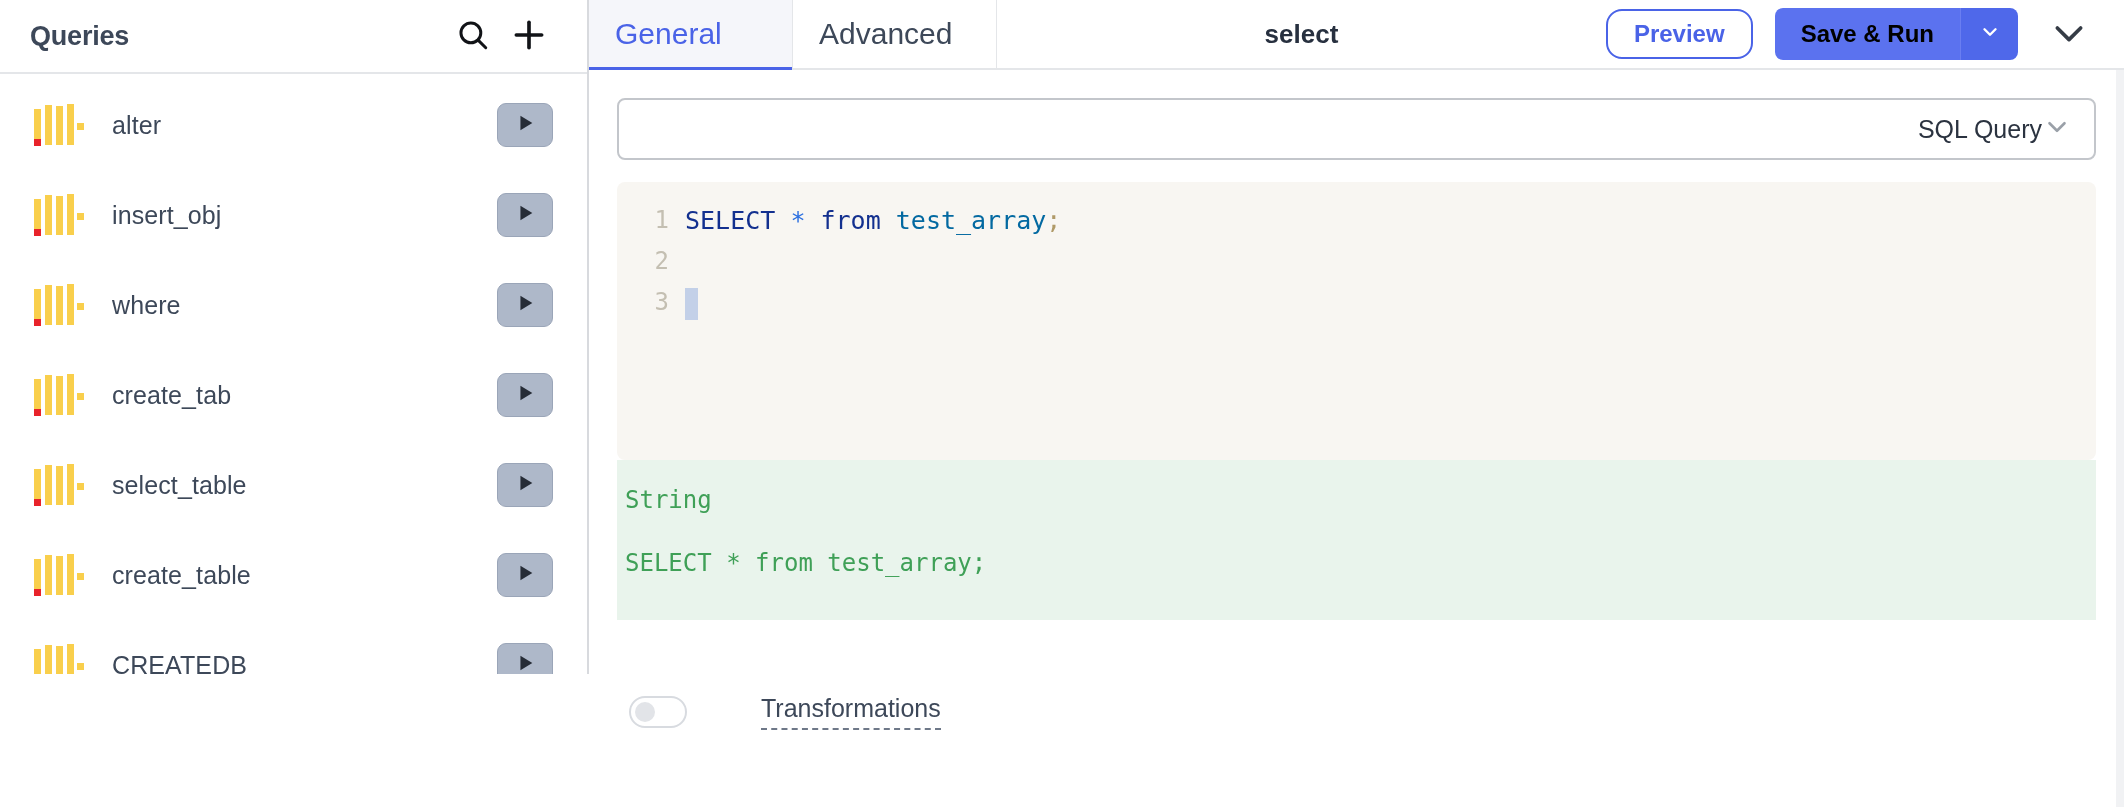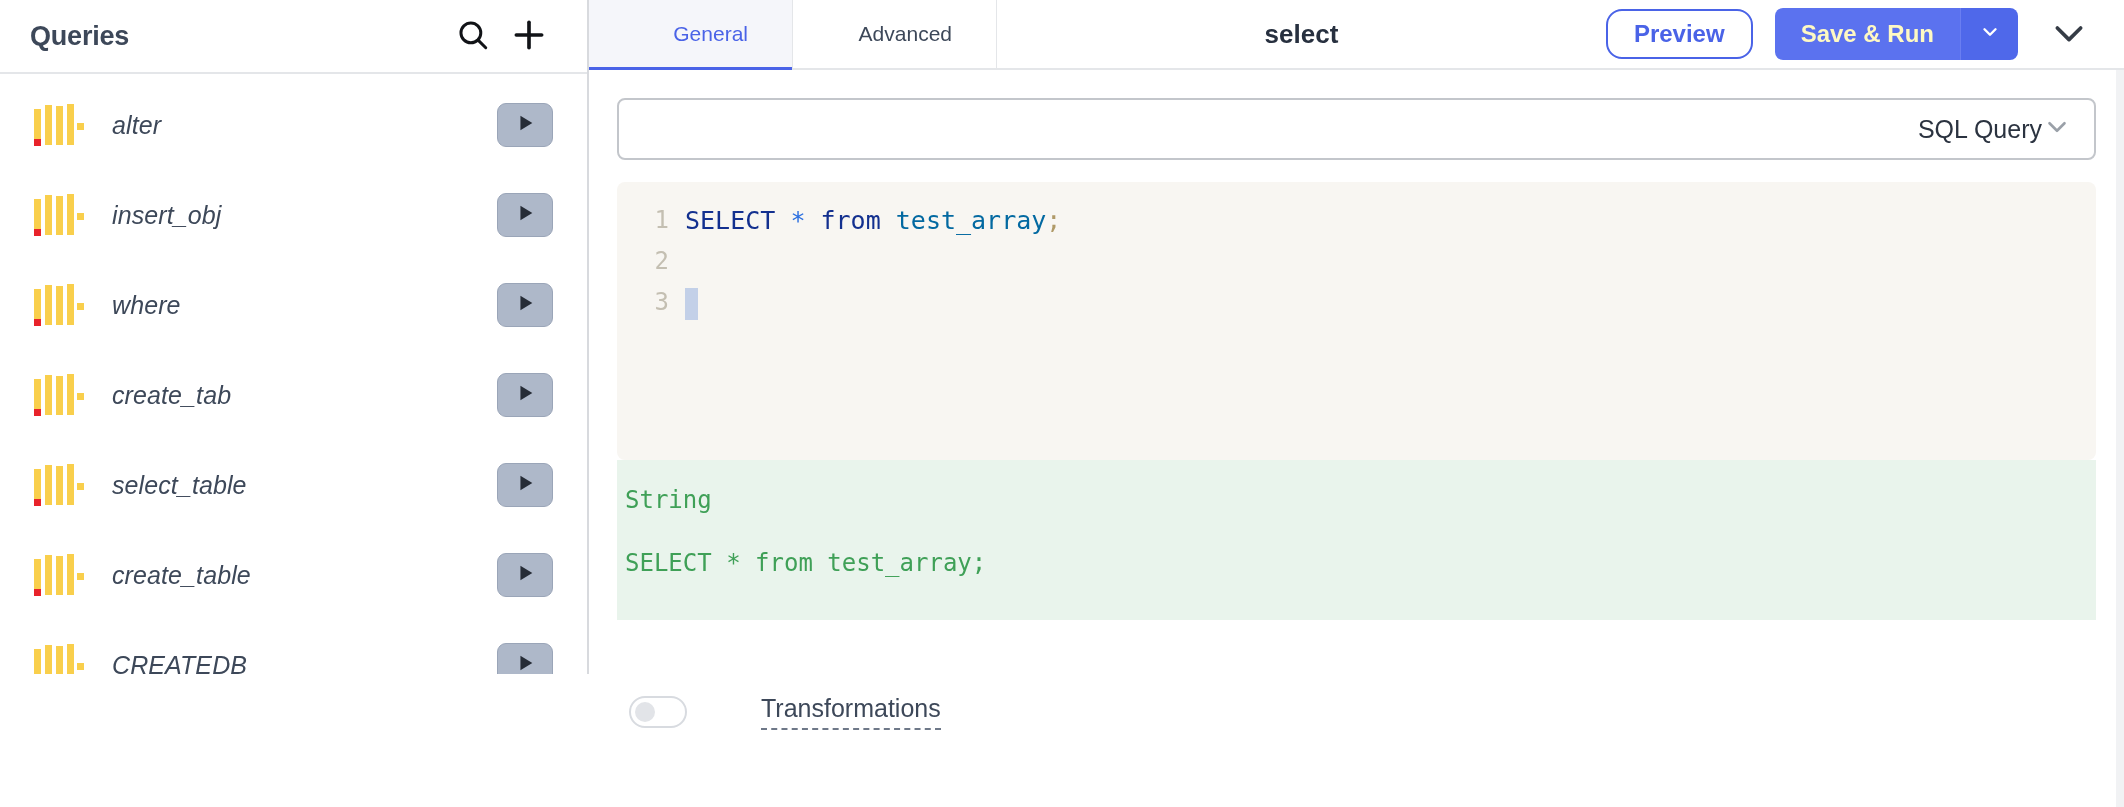--- a/index.html
+++ b/index.html
@@ -70,21 +70,20 @@
 
   .query-row {
     height: 90px;
     display: flex;
     align-items: center;
     padding: 0 30px 0 28px;
     margin: 0 4px;
     border-radius: 10px;
     cursor: pointer;
     position: relative;
-    font-style: italic;
   }
   .query-row.selected {
     background: #ccd4e3;
   }
 
   .q-icon {
     width: 52px;
     height: 46px;
     position: relative;
     flex: 0 0 52px;
@@ -161,28 +160,28 @@
     display: flex;
     align-items: stretch;
     border-bottom: 2px solid #e4e6e9;
     background: #ffffff;
   }
 
   .tab {
     min-width: 204px;
     display: flex;
     align-items: center;
-    justify-content: flex-end;
-    font-size: 21px;
+    justify-content: flex-start;
+    font-size: 30px;
     color: #3d4859;
     cursor: pointer;
     border-right: 1px solid #e4e6e9;
     background: #ffffff;
     position: relative;
-    padding: 0 44px;
+    padding: 0 26px;
   }
   .tab.active {
     color: #4a63e7;
     background: #f5f6fa;
   }
   .tab.active::after {
     content: "";
     position: absolute;
     left: 0; right: 0; bottom: -2px;
     height: 3px;
@@ -225,21 +224,21 @@
 
   #save-run-group {
     display: flex;
     height: 52px;
     border-radius: 8px;
     overflow: hidden;
     cursor: pointer;
   }
   #save-run-btn {
     background: #5b72ef;
-    color: #fef9c3;
+    color: #000000;
     font-size: 24px;
     font-weight: 700;
     display: flex;
     align-items: center;
     padding: 0 26px;
     border: none;
     font-family: "Liberation Sans", sans-serif;
     cursor: pointer;
   }
   #save-run-caret {

